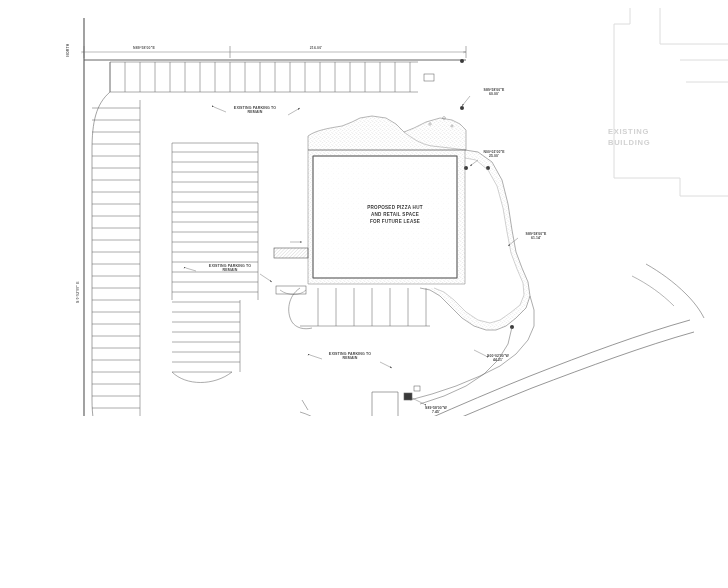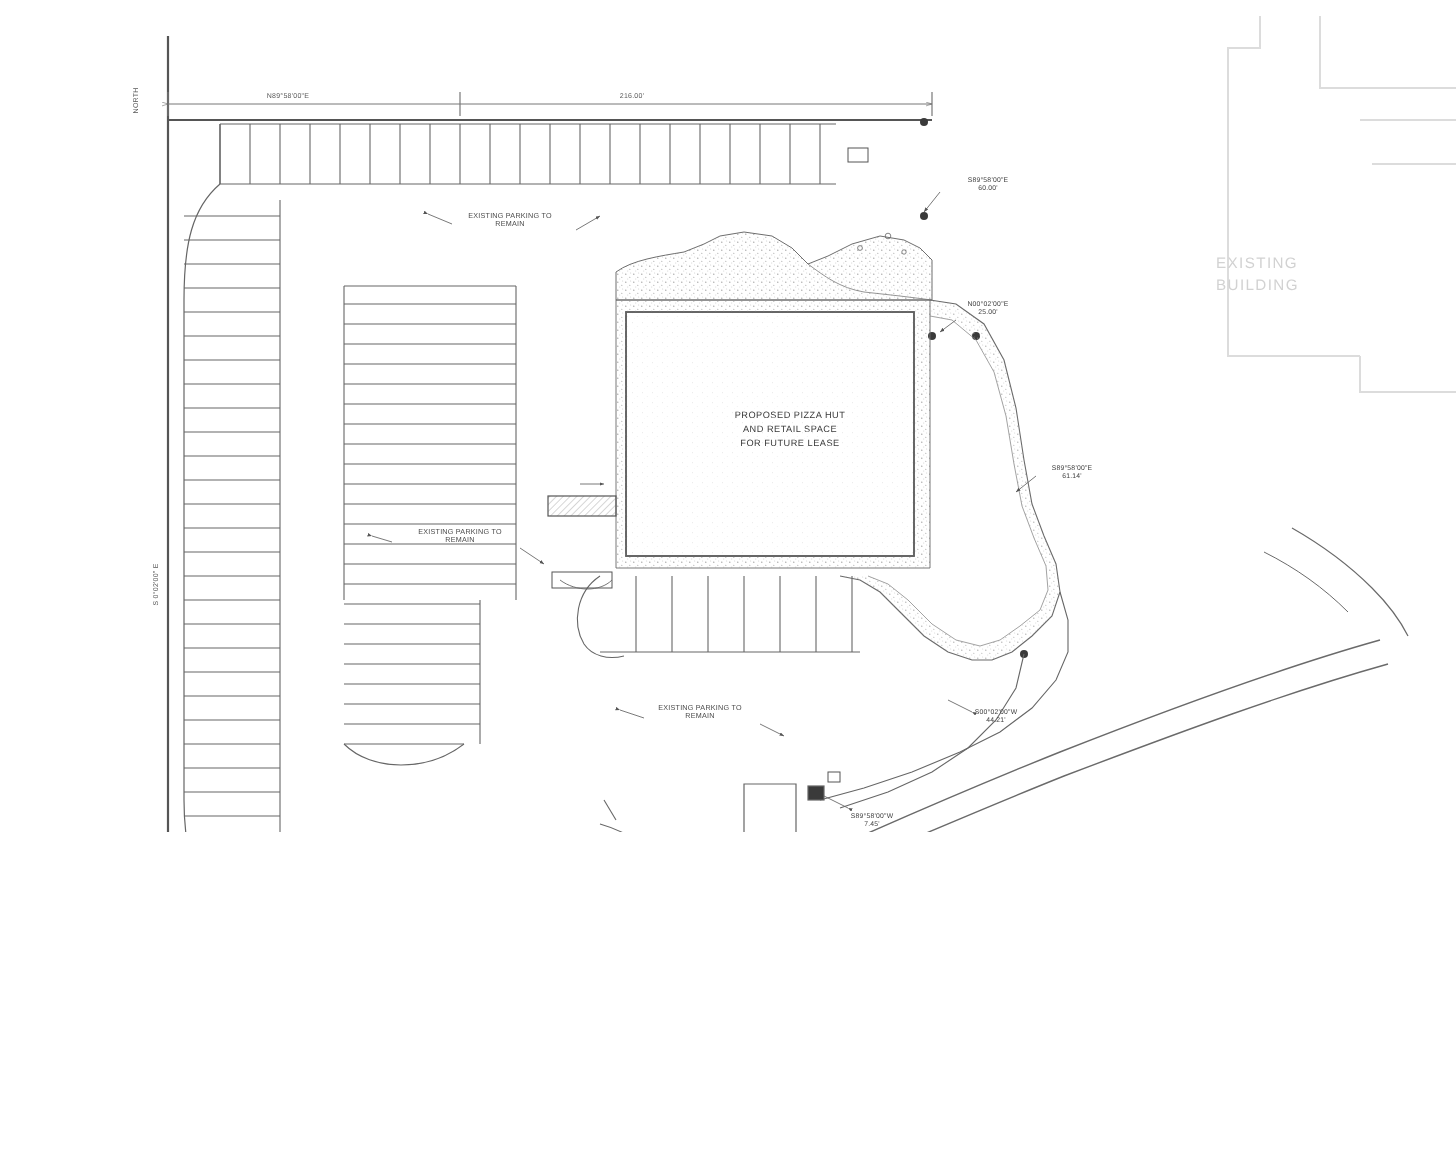--- a/index.html
+++ b/index.html
@@ -9,20 +9,21 @@
   }
   body {
     font-family: "Liberation Sans", sans-serif;
   }
   #sheet {
     position: relative;
     width: 728px;
     height: 416px;
     background: #ffffff;
     overflow: hidden;
+    font-weight: bold;
   }
   #sheet svg {
     position: absolute;
     left: 0;
     top: 0;
   }
   .lbl {
     position: absolute;
     font-family: "Liberation Sans", sans-serif;
     font-size: 3.6px;

